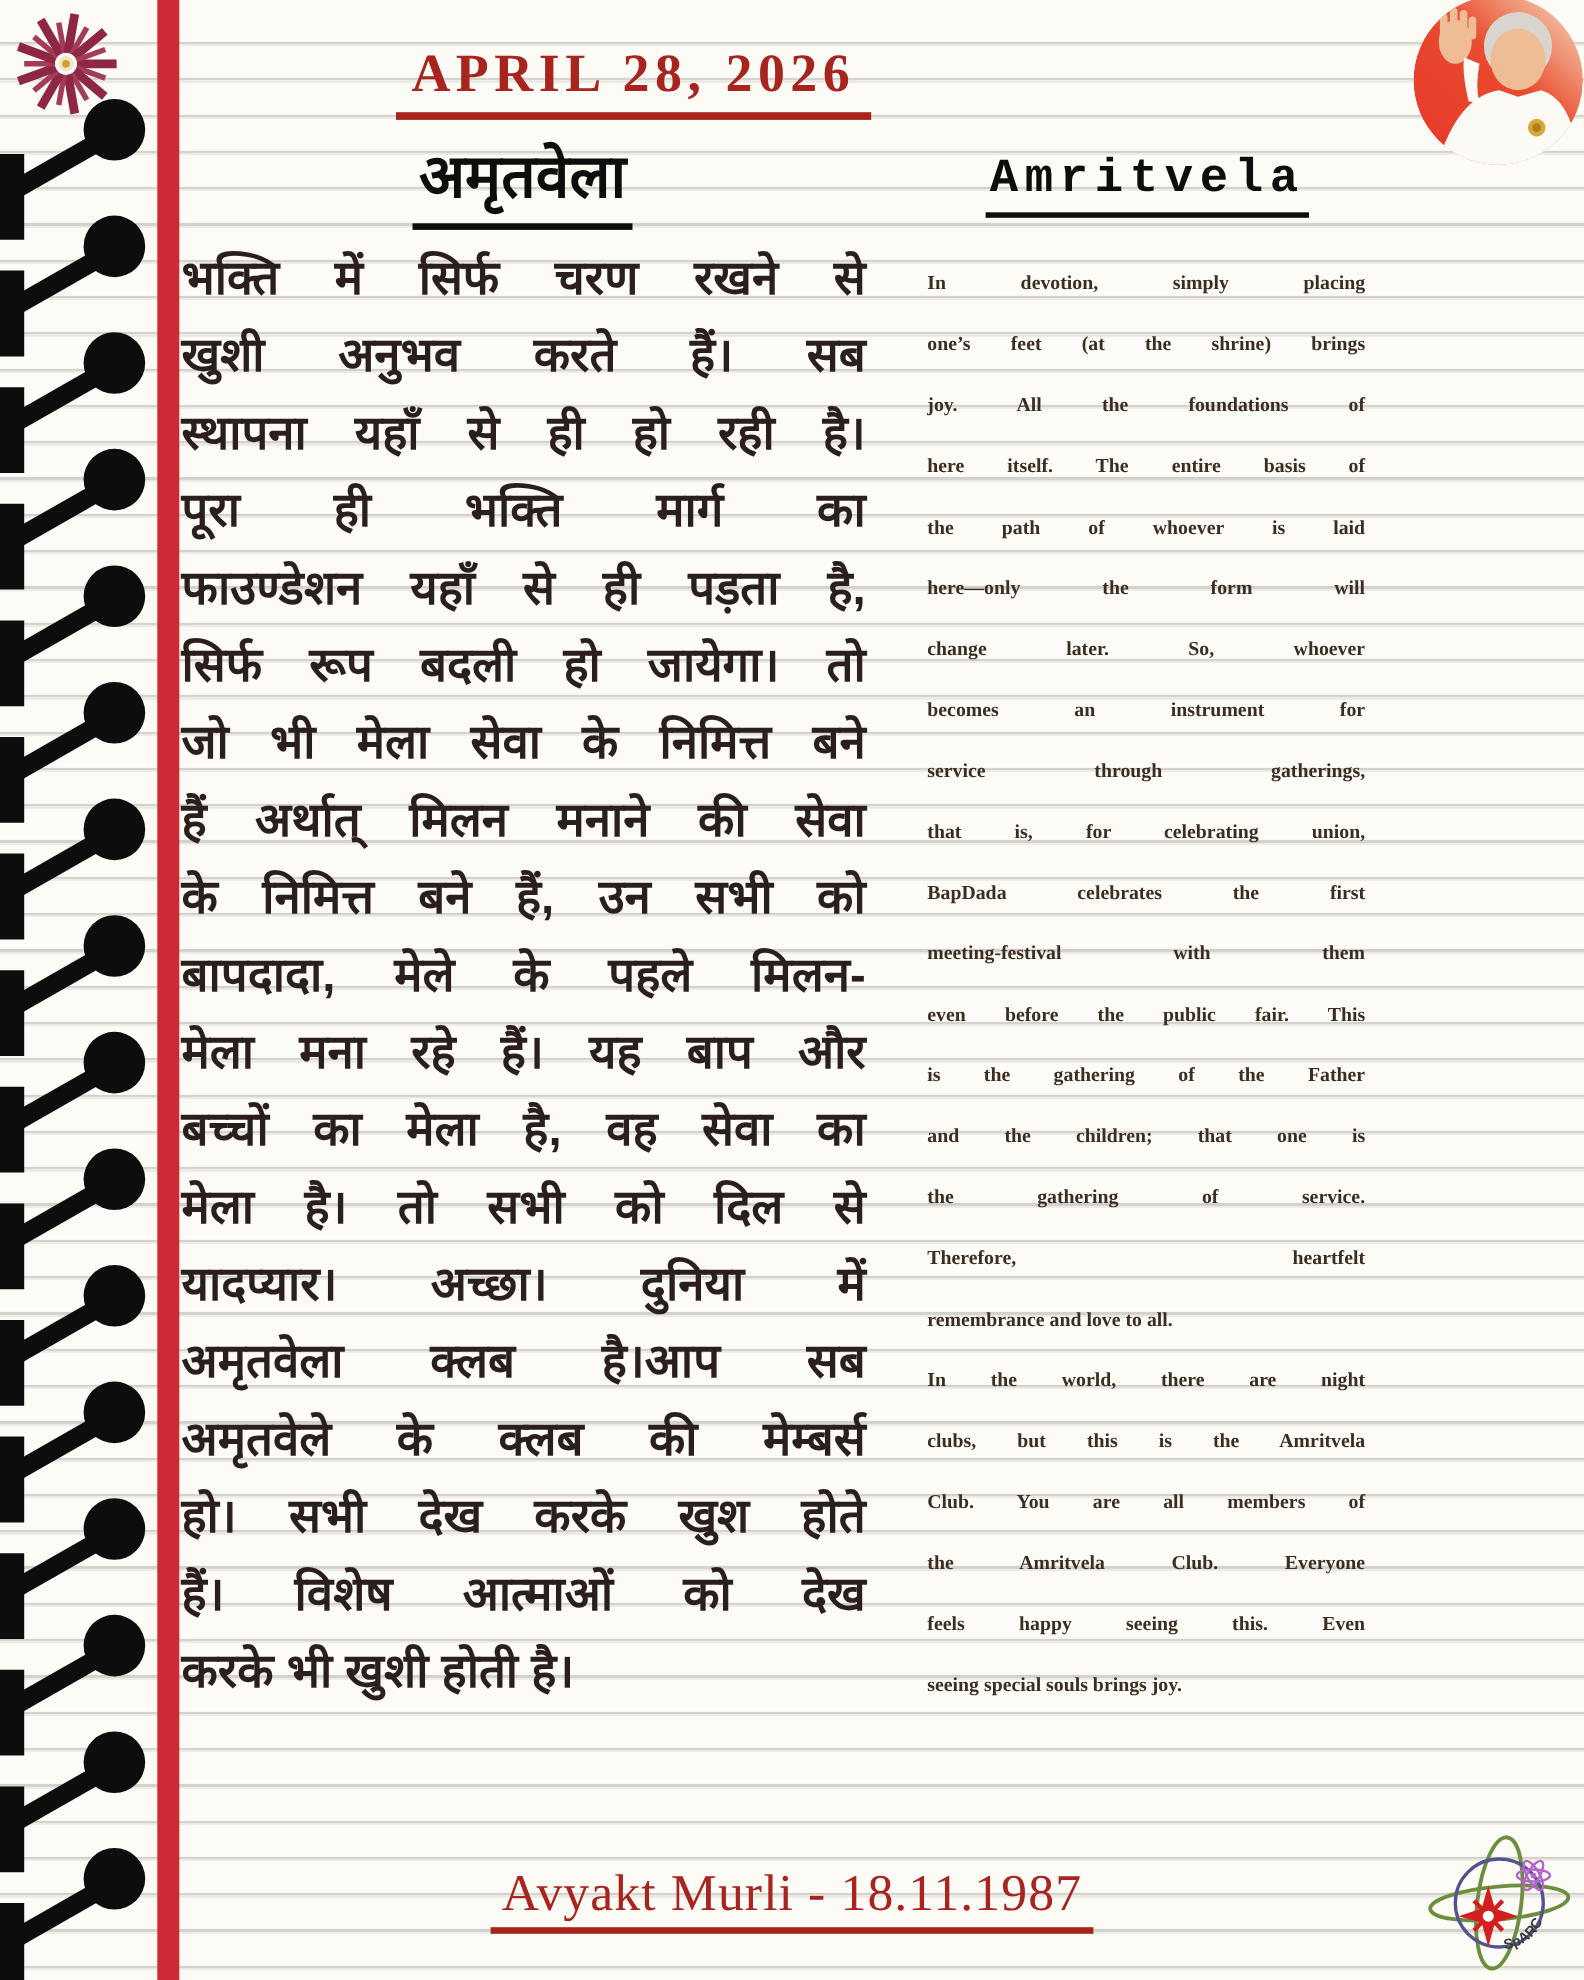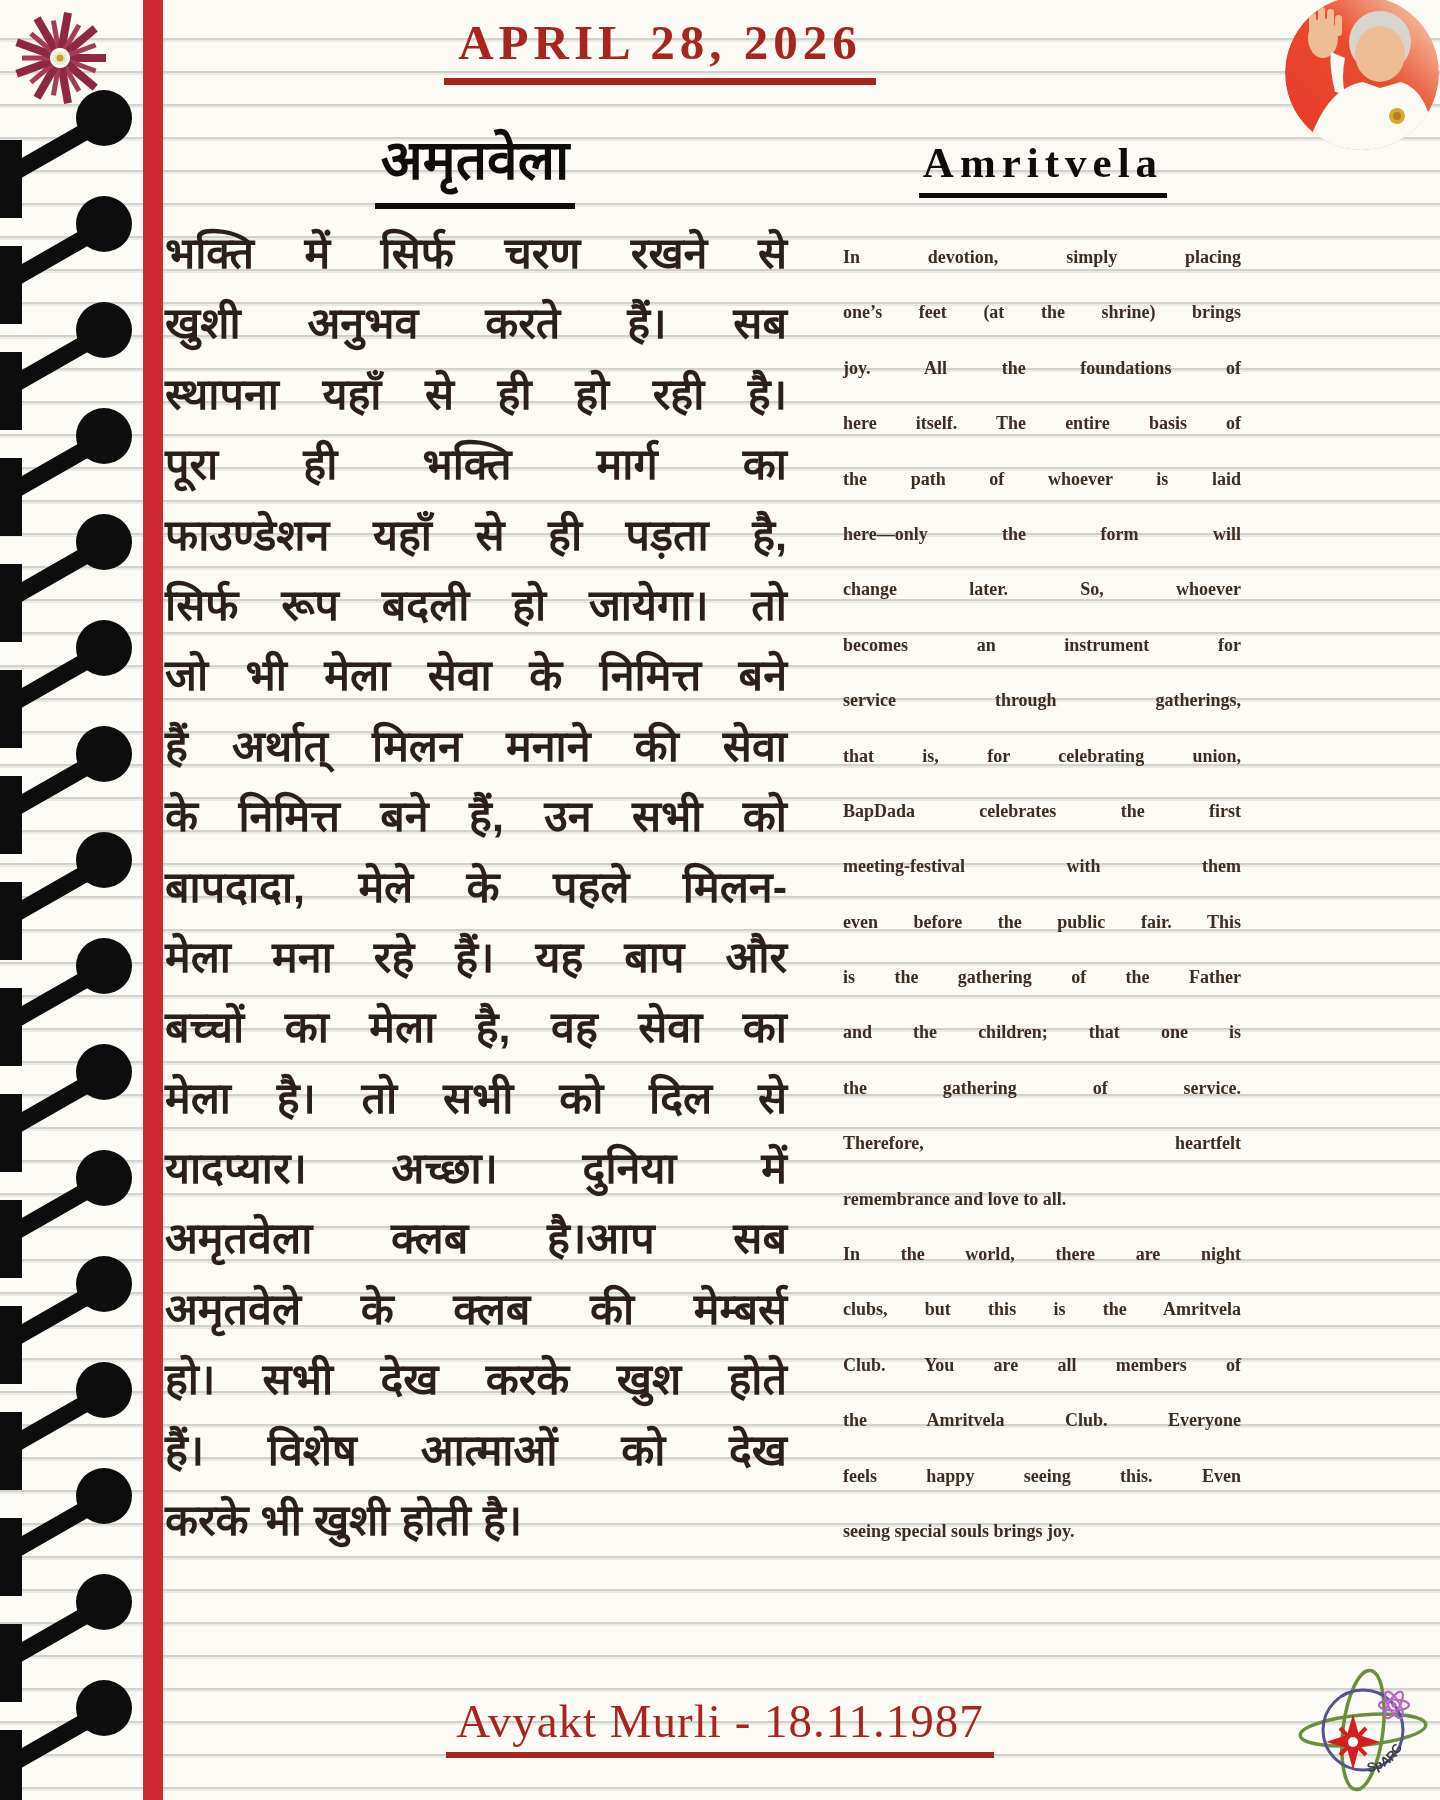--- a/index.html
+++ b/index.html
@@ -30,41 +30,41 @@
   .red-stripe{
     position:absolute;left:143px;top:0;width:20px;height:1800px;
     background:var(--stripe-red);
   }
   .binding-svg{position:absolute;left:0;top:0;}
   .starburst-svg{position:absolute;left:8px;top:6px;}
   .photo-svg{position:absolute;left:1283px;top:-4px;}
   .logo-svg{position:absolute;left:1292px;top:1658px;}
 
   .date-title{
-    position:absolute;left:360px;top:14px;width:600px;
-    text-align:center;
+    position:absolute;left:360px;top:38px;width:600px;
+    text-align:left;
     font-size:49px;font-weight:bold;letter-spacing:5px;
     color:var(--accent-red);
   }
   .date-title .u{
     display:inline-block;
     border-bottom:7px solid var(--accent-red);
     padding:0 14px 7px 14px;
   }
 
   .hindi-title{
     position:absolute;left:165px;top:120px;width:620px;text-align:center;
     font-family:"Liberation Sans",sans-serif;
     font-size:55px;font-weight:bold;color:var(--heading-black);
   }
   .hindi-title .u{display:inline-block;border-bottom:6px solid var(--heading-black);padding:0 6px 8px 6px;}
 
   .english-title{
     position:absolute;left:843px;top:138px;width:400px;text-align:center;
-    font-family:Liberation Serif, serif;
+    font-family:Liberation Mono, monospace;
     font-size:43px;font-weight:bold;letter-spacing:6px;color:var(--heading-black);
   }
   .english-title .u{display:inline-block;border-bottom:5px solid var(--heading-black);padding:0 4px 6px 4px;}
 
   .hindi-body{
     position:absolute;left:165px;top:218px;width:622px;
     font-family:Liberation Sans, sans-serif;
     font-size:43px;font-weight:bold;color:var(--hindi-text);
   }
   .hindi-body .t-line{height:70.4px;line-height:70.4px;}

